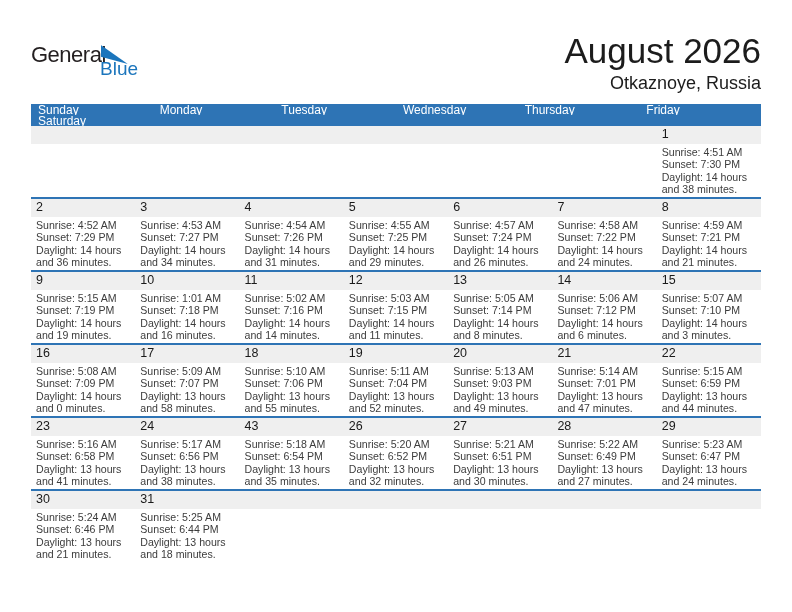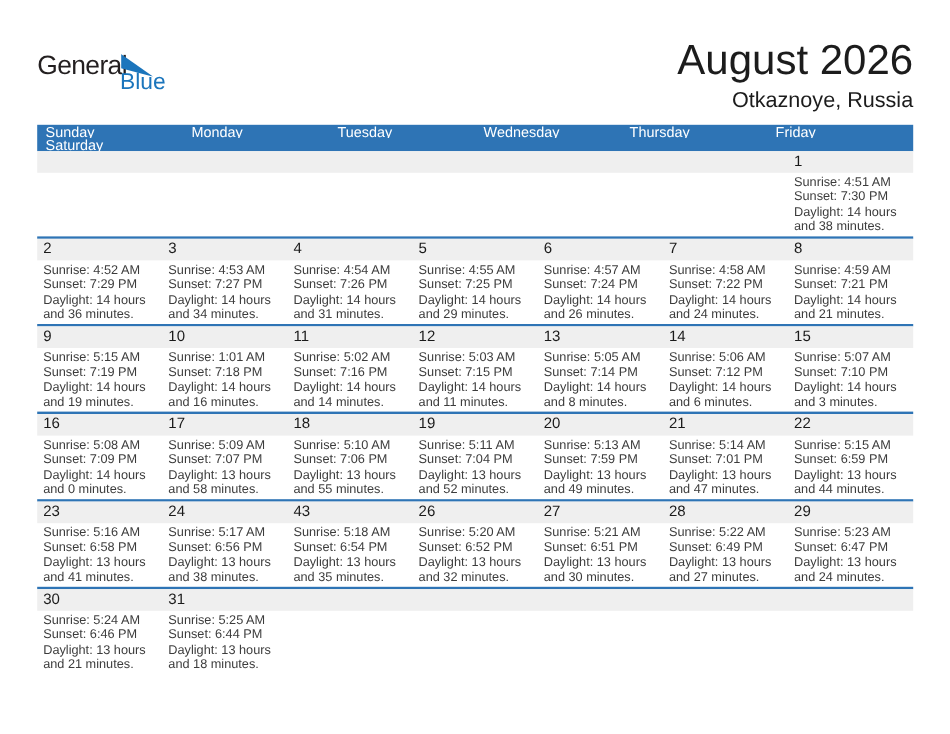--- a/index.html
+++ b/index.html
@@ -290,21 +290,21 @@
             <div class="line">and 55 minutes.</div>
           </div>
           <div class="det-cell">
             <div class="line">Sunrise: 5:11 AM</div>
             <div class="line">Sunset: 7:04 PM</div>
             <div class="line">Daylight: 13 hours</div>
             <div class="line">and 52 minutes.</div>
           </div>
           <div class="det-cell">
             <div class="line">Sunrise: 5:13 AM</div>
-            <div class="line">Sunset: 7:59 PM</div>
+            <div class="line">Sunset: 9:03 PM</div>
             <div class="line">Daylight: 13 hours</div>
             <div class="line">and 49 minutes.</div>
           </div>
           <div class="det-cell">
             <div class="line">Sunrise: 5:14 AM</div>
             <div class="line">Sunset: 7:01 PM</div>
             <div class="line">Daylight: 13 hours</div>
             <div class="line">and 47 minutes.</div>
           </div>
           <div class="det-cell">

